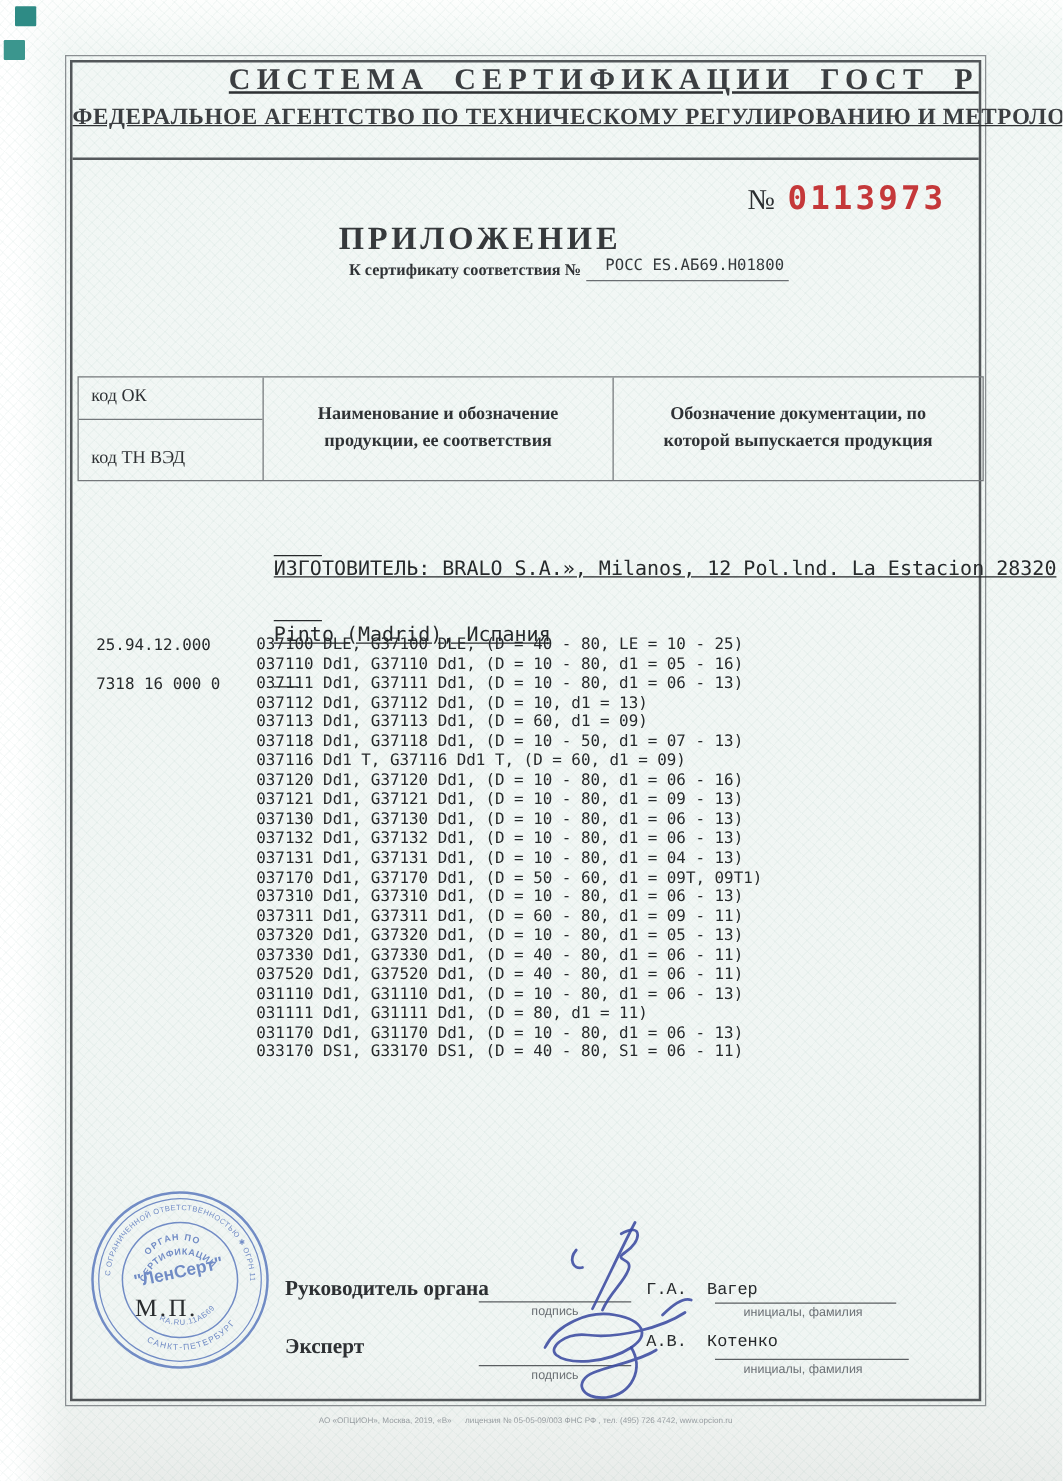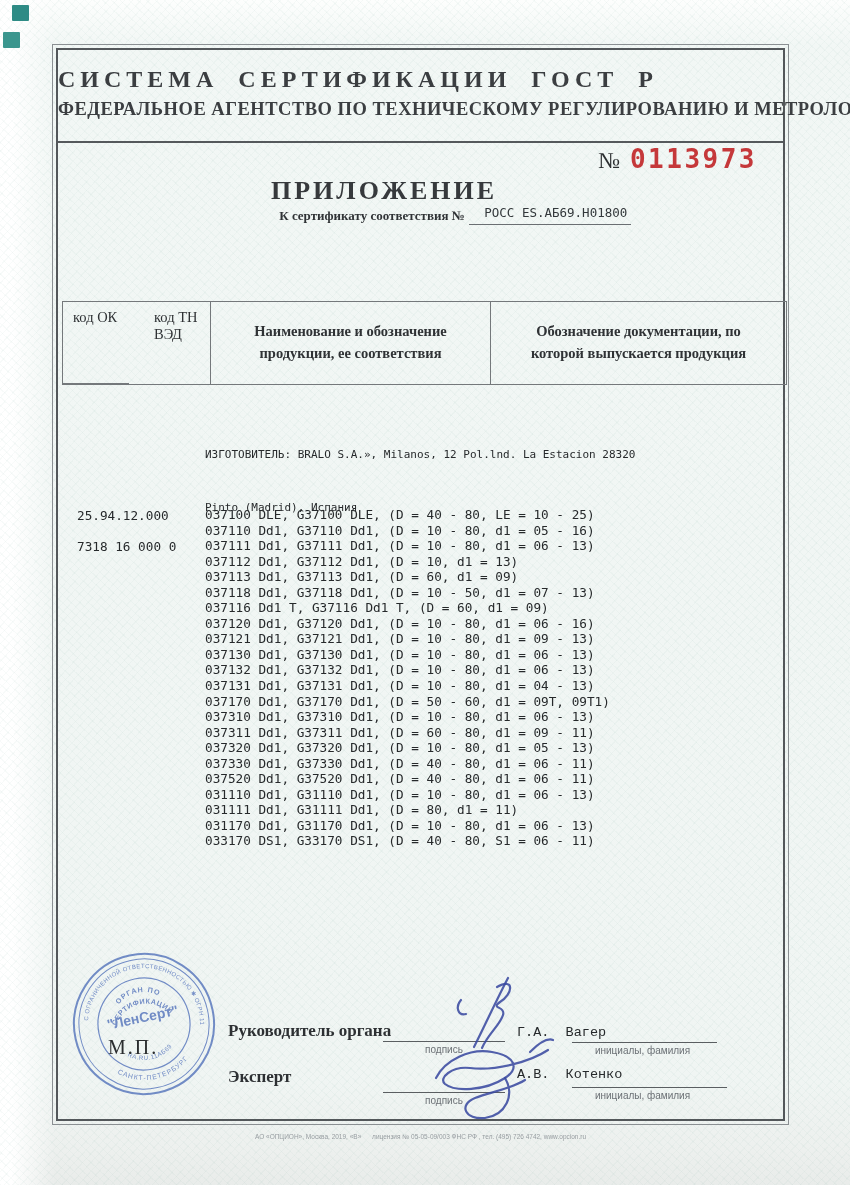--- a/index.html
+++ b/index.html
@@ -11,50 +11,50 @@
   .texture{position:absolute;inset:0;pointer-events:none;
     background:
       repeating-linear-gradient(43deg,rgba(110,165,150,.05) 0 1px,transparent 1px 6px),
       repeating-linear-gradient(-47deg,rgba(110,165,150,.05) 0 1px,transparent 1px 6px);}
   .corner-mark{position:absolute;border-radius:1px;}
   .corner-mark.m1{left:12px;top:5px;width:17px;height:16px;background:var(--teal1,#2e8b85);}
   .corner-mark.m2{left:3px;top:32px;width:17px;height:16px;background:var(--teal2,#3b968e);}
   .frame{position:absolute;left:52px;top:44px;width:737px;height:1081px;
     border:1px solid #8a8f92;padding:3px;box-sizing:border-box;}
   .frame-inner{width:100%;height:100%;border:2px solid #53575a;box-sizing:border-box;position:relative;}
-  .header-box{height:75px;border-bottom:2px solid #55595c;text-align:left;padding-top:16px;box-sizing:content-box;}
+  .header-box{height:75px;border-bottom:2px solid #55595c;text-align:right;padding-top:1px;box-sizing:content-box;text-decoration:underline;}
   .h1{font-size:24px;font-weight:bold;letter-spacing:5px;word-spacing:9px;color:#3b3e41;white-space:pre;}
   .h2{font-size:18.5px;font-weight:bold;letter-spacing:.5px;margin-top:6px;color:#3b3e41;white-space:pre;}
   .serial{position:absolute;left:598px;top:144px;display:flex;align-items:baseline;}
   .serial .no{font-size:23px;color:#2c2f31;margin-right:10px;}
   .serial .num{font-family:"DejaVu Sans Mono",monospace;font-size:26px;font-weight:bold;
     letter-spacing:2.5px;color:var(--red,#c5383a);}
   .doc-title{position:absolute;left:0;width:768px;top:176px;text-align:center;
     font-size:26px;font-weight:bold;letter-spacing:3px;color:#36393c;}
   .cert-line{position:absolute;left:0;width:850px;top:206px;display:flex;
     justify-content:center;align-items:flex-end;transform:translateX(30px);}
   .cert-label{font-size:13px;font-weight:bold;color:#303336;padding-bottom:1px;white-space:pre;}
   .cert-underline{width:162px;border-bottom:1px solid #6a6e72;text-align:center;margin-left:4px;}
   .cert-value{font-family:"DejaVu Sans Mono",monospace;font-size:12.5px;color:#33383b;
     display:inline-block;transform:translate(6px,-3px);white-space:pre;text-align:center;}
   .subtitle{position:absolute;left:0;width:850px;top:251px;text-align:center;
     font-size:16.5px;font-weight:bold;color:#2f3235;line-height:1.65;}
   .subtitle div{white-space:pre;}
   .cert-table{position:absolute;left:62px;top:301px;width:725px;height:84px;
     border:1.5px solid #74787b;box-sizing:border-box;display:grid;
     grid-template-columns:148px 280px 1fr;}
-  .c1{display:flex;flex-direction:row;border-right:1.5px solid #74787b;gap:15px;}
+  .c1{display:flex;flex-direction:column;border-right:1.5px solid #74787b;gap:15px;}
   .c1 .cell{flex:1;padding:7px 10px 0;font-size:14.5px;color:#2f3235;box-sizing:border-box;}
   .c1 .cell:first-child{border-bottom:1.5px solid #74787b;}
   .c2{border-right:1.5px solid #74787b;}
   .c2,.c3{display:flex;align-items:center;justify-content:center;text-align:center;
     font-size:14.5px;font-weight:bold;color:#2f3235;line-height:1.5;}
   .c2 div{width:240px;} .c3 div{width:255px;}
   .mono{font-family:"DejaVu Sans Mono",monospace;color:#26292b;white-space:pre;}
-  .manufacturer{position:absolute;left:205px;top:411px;font-size:11px;line-height:17.5px;}
+  .manufacturer{position:absolute;left:219px;top:411px;font-size:16px;line-height:17.5px;text-decoration:underline;}
   .code-ok{position:absolute;left:77px;top:508px;font-size:12.7px;}
   .code-tnved{position:absolute;left:77px;top:539px;font-size:12.7px;}
   .products{position:absolute;left:205px;top:507px;font-size:12.7px;line-height:15.55px;}
   .stamp{position:absolute;left:62px;top:942px;opacity:.85;}
   .stamp text{fill:var(--stamp,#5c7abe);font-family:"Liberation Sans",sans-serif;}
   .mp{position:absolute;left:108px;top:1036px;font-size:20px;letter-spacing:2px;color:#2a2d2f;}
   .sig-label{position:absolute;font-size:17px;font-weight:bold;color:#2d3033;white-space:pre;}
   .line{position:absolute;border-bottom:1px solid #5a5e61;height:0;}
   .caption{position:absolute;font-family:"Liberation Sans",sans-serif;font-size:10px;
     color:#6b7075;text-align:center;}

